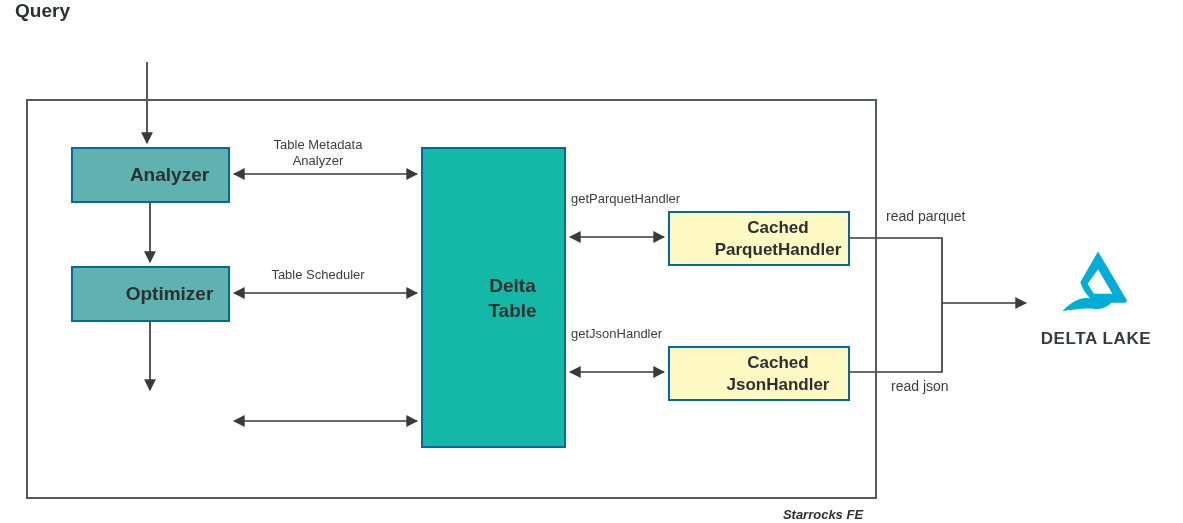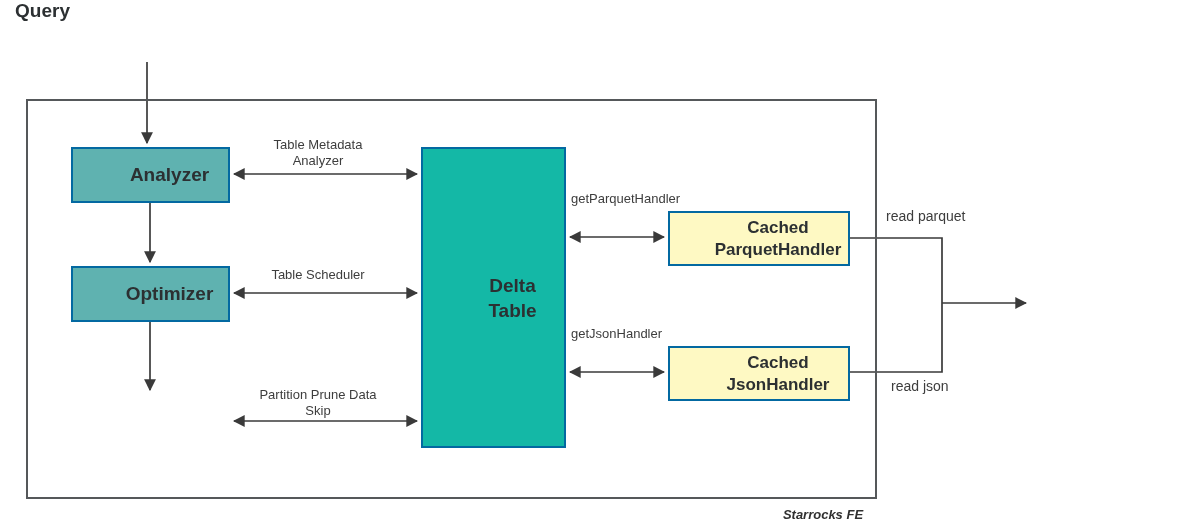--- a/index.html
+++ b/index.html
@@ -94,28 +94,32 @@
   <div class="node orange json">
     <span class="ln">Cached</span>
     <span class="ln">JsonHandler</span>
   </div>
 
   <div class="lbl center lbl-ak">
     <span class="ln">Table Metadata</span>
     <span class="ln">Analyzer</span>
   </div>
   <div class="lbl center lbl-ok">Table Scheduler</div>
-  <div class="lbl center lbl-sk">
-    <span class="ln">Partition Prune</span>
-    <span class="ln">Data Skip</span>
-  </div>
   <div class="lbl lbl-gp">getParquetHandler</div>
   <div class="lbl lbl-gj">getJsonHandler</div>
   <div class="lbl lbl-rp">read parquet</div>
   <div class="lbl lbl-rj">read json</div>
 
   <div class="lbl fe-label">
     <span class="ln">Starrocks</span>
     <span class="ln">FE</span>
   </div>
 
+  <div class="logo">
+    <svg width="82" height="80" viewBox="0 0 120 110" xmlns="http://www.w3.org/2000/svg">
+      <path fill="#00ADD8" fill-rule="evenodd" d="M63,3 L105,74 Q106,78 100,78 L60,78 C50,72 42,62 37,48 Z
+           M63,29 L84,65 L57,65 C53,60 50,54 48,50 Z"></path>
+      <path fill="#00ADD8" d="M11,90 C27,73 43,68 56,73 C68,78 78,76 88,67 C85,80 72,89 57,87 C41,85 25,89 11,90 Z"></path>
+    </svg>
+    <div class="logo-text">DELTA LAKE</div>
+  </div>
 
 </div>
 
 </body></html>

